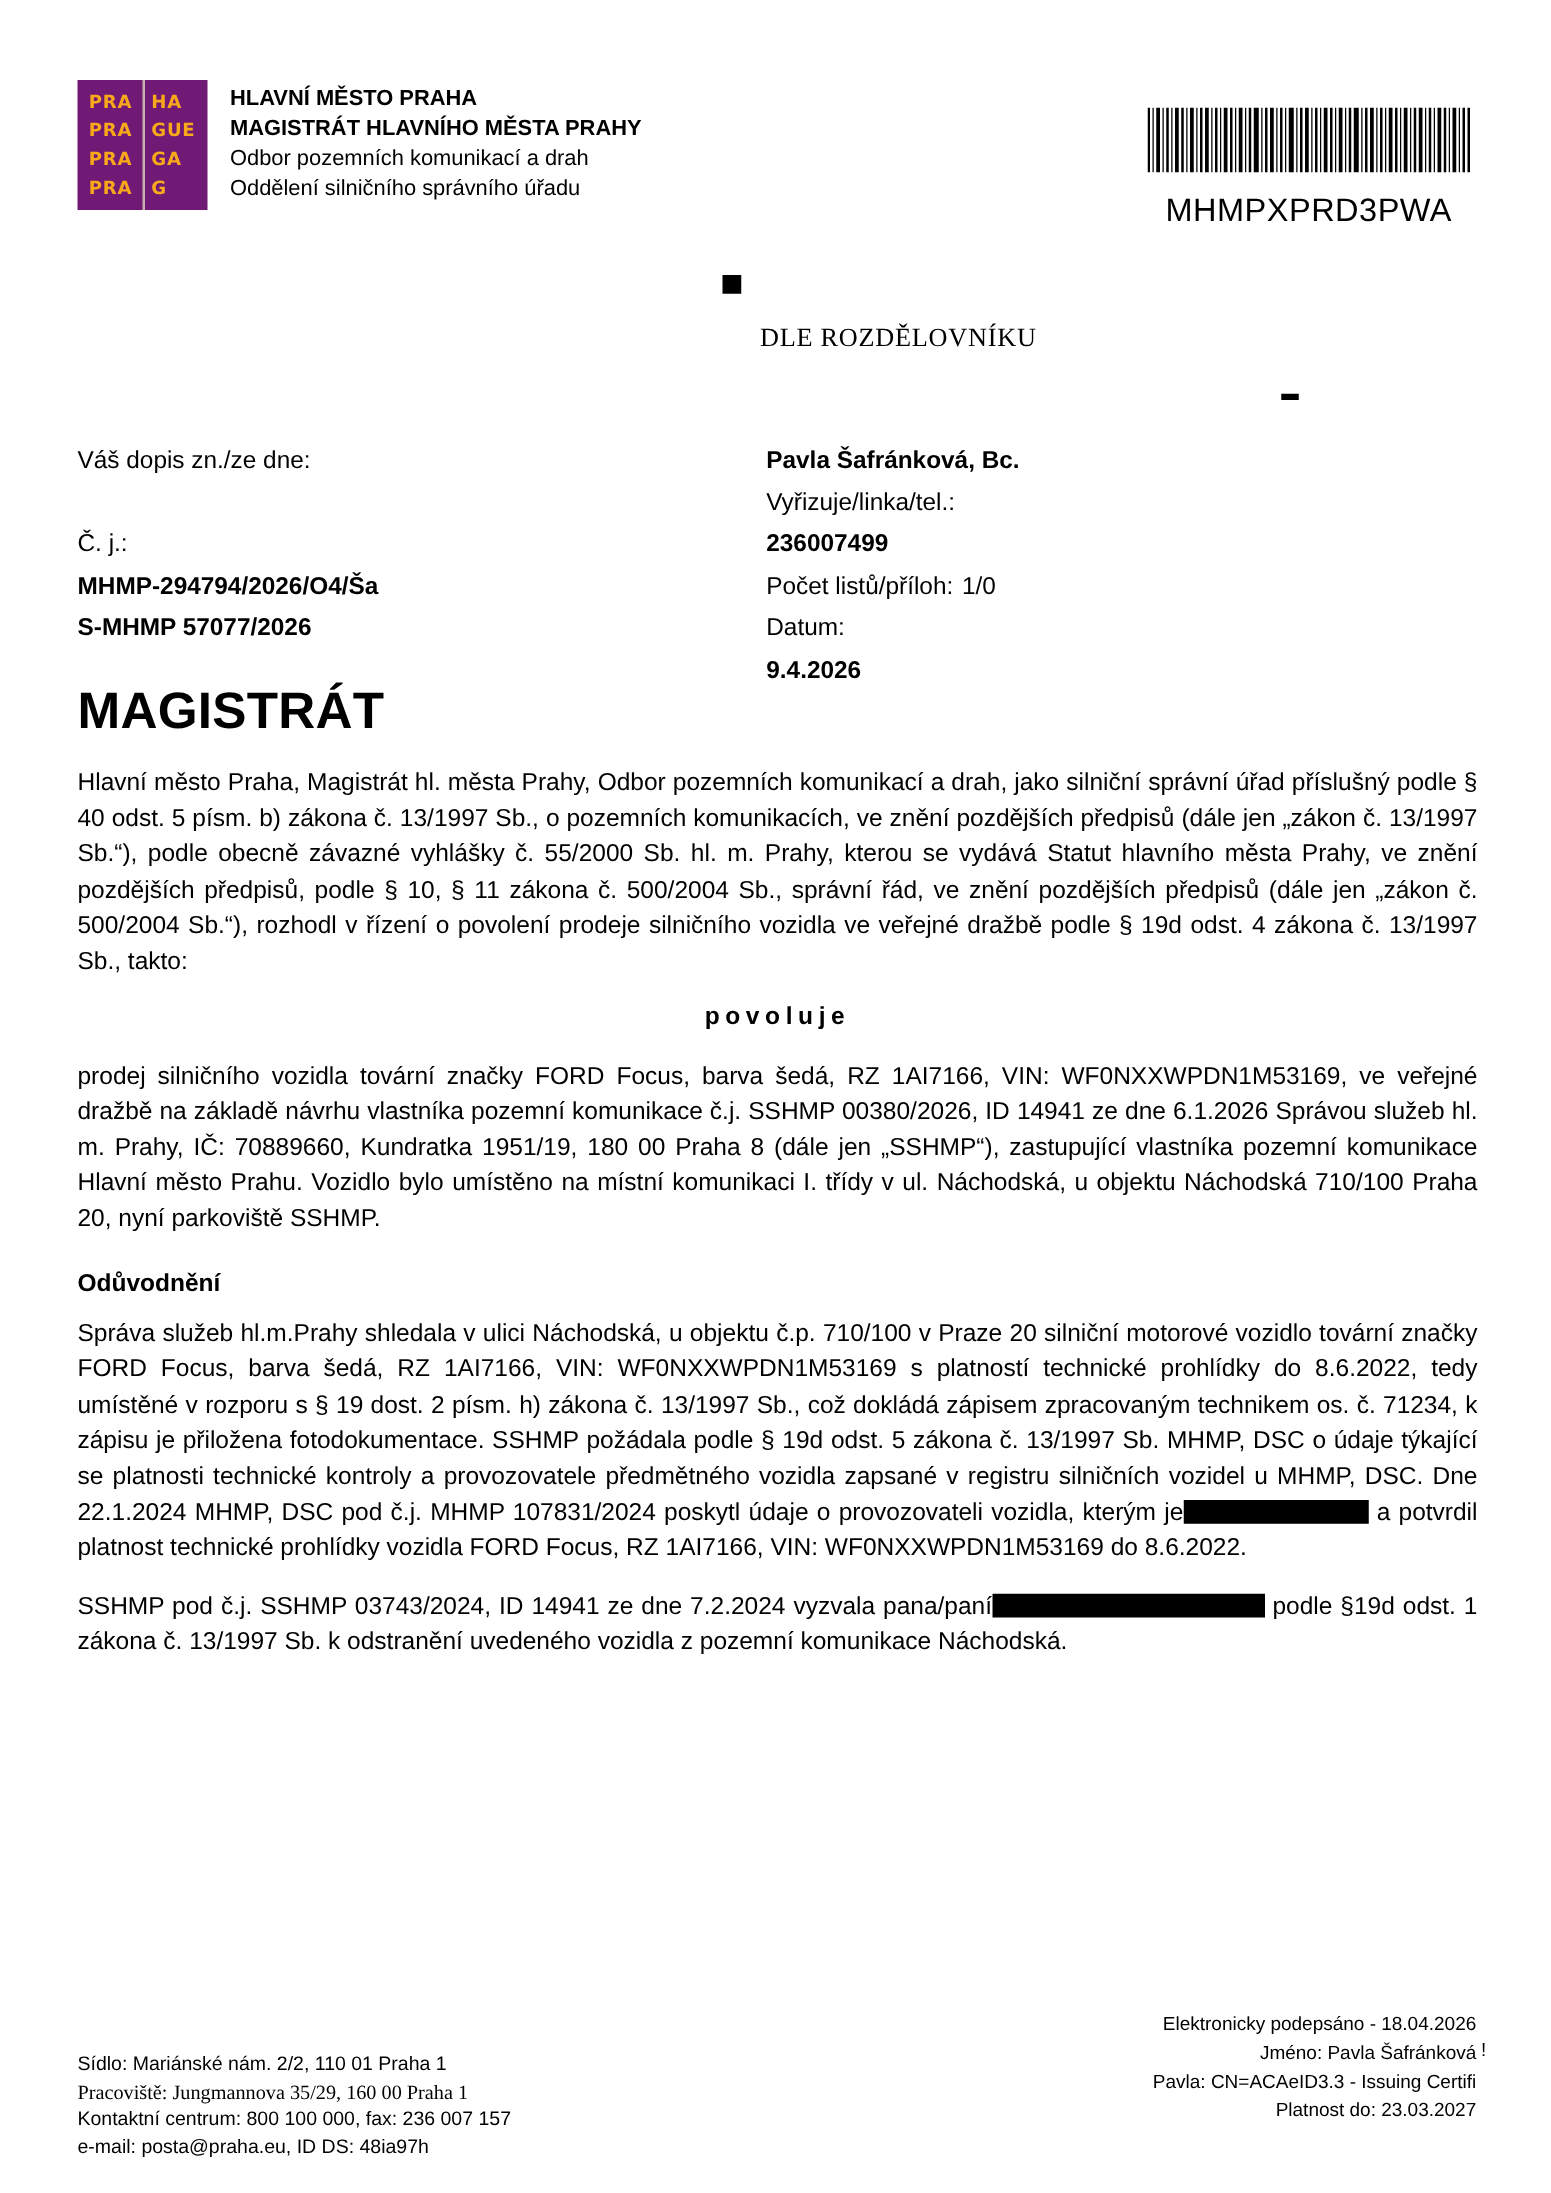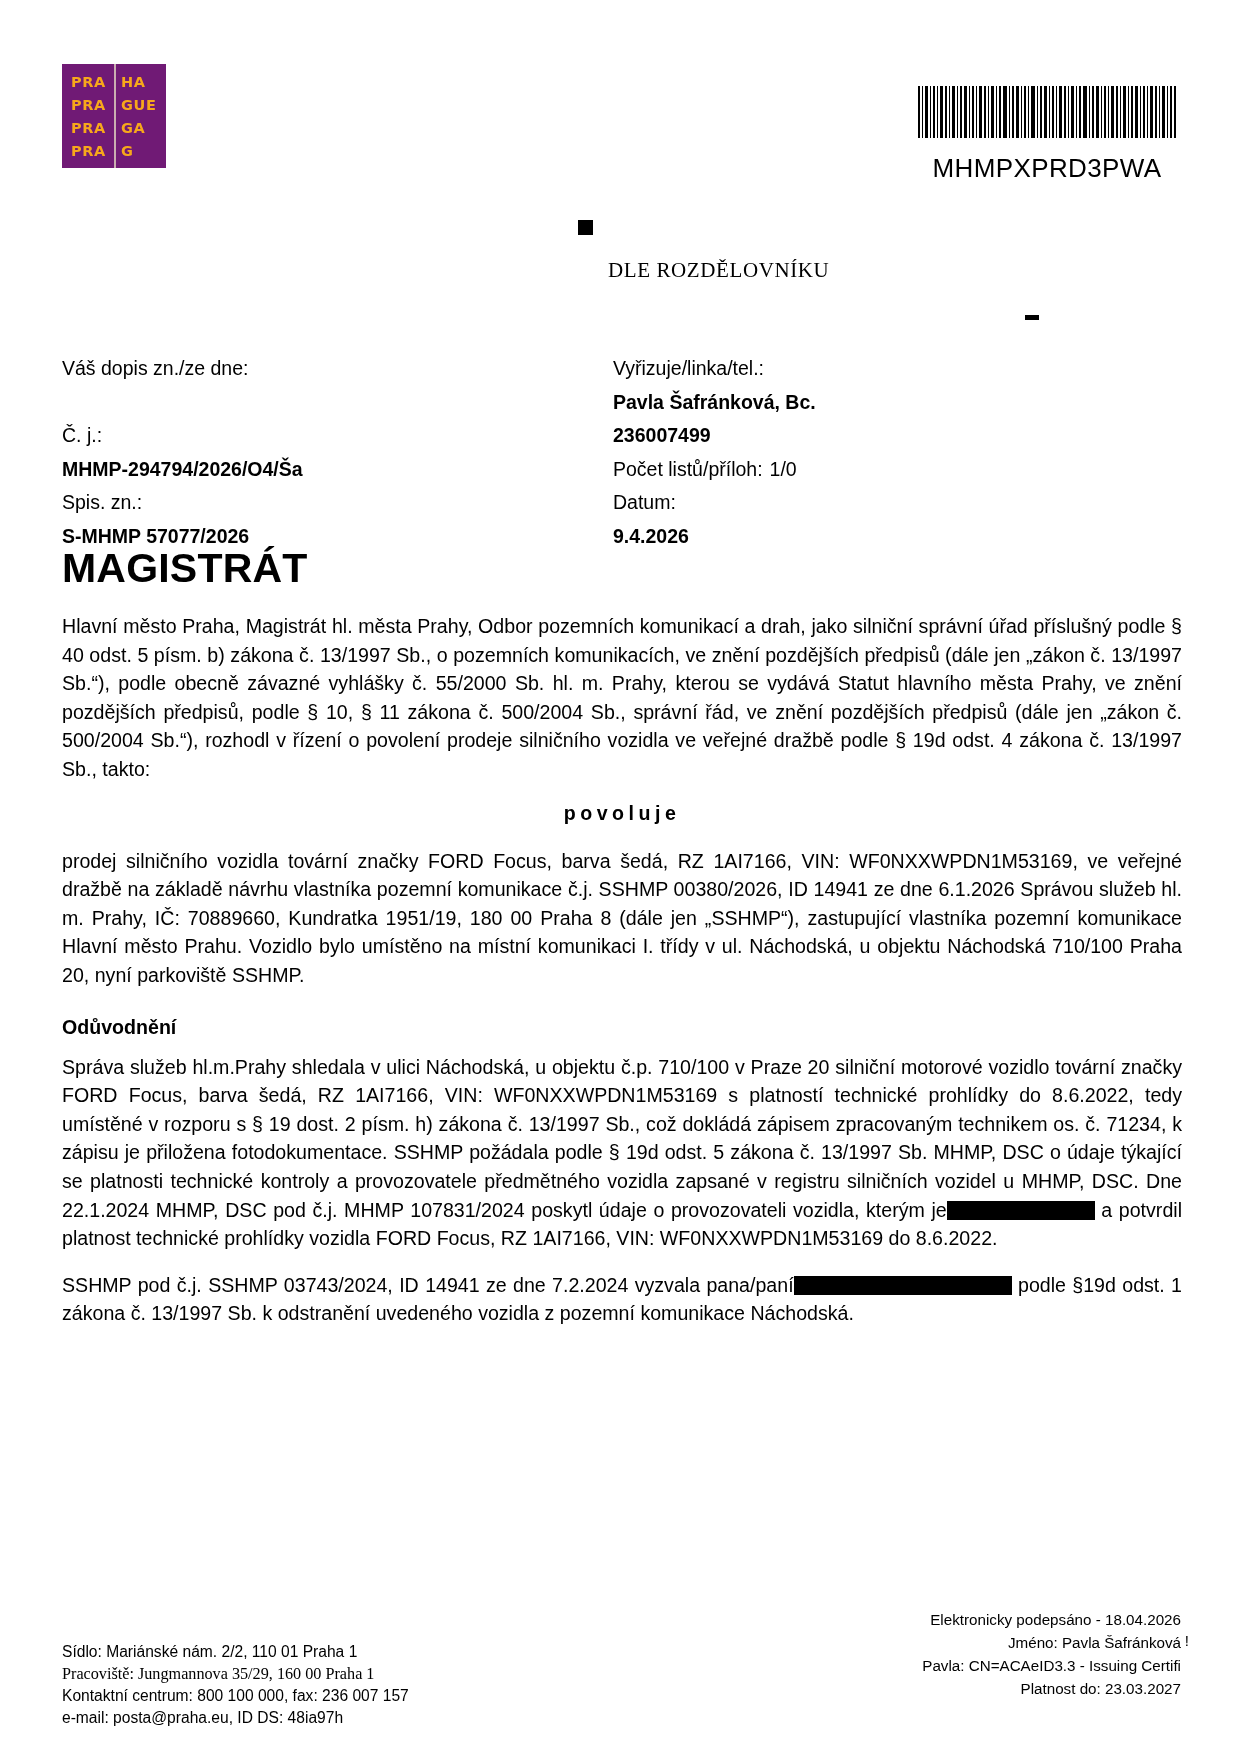--- a/index.html
+++ b/index.html
@@ -230,20 +230,26 @@
         <span class="logo-right">GA</span>
       </div>
       <div class="logo-row">
         <span class="logo-left">PRA</span>
         <span class="logo-right">G</span>
       </div>
     </div>
     <div class="logo-divider"></div>
   </div>
 
+  <div class="org-block">
+    <div class="org-line bold">HLAVNÍ MĚSTO PRAHA</div>
+    <div class="org-line bold">MAGISTRÁT HLAVNÍHO MĚSTA PRAHY</div>
+    <div class="org-line">Odbor pozemních komunikací a drah</div>
+    <div class="org-line">Oddělení silničního správního úřadu</div>
+  </div>
 
   <div class="barcode-wrap">
     <svg class="barcode" viewBox="0 0 258 52" preserveAspectRatio="none">
       <g fill="#000">
         <rect x="0" y="0" width="2" height="52"></rect>
           <rect x="4" y="0" width="1" height="52"></rect>
         <rect x="7" y="0" width="3" height="52"></rect>
           <rect x="12" y="0" width="1" height="52"></rect>
         <rect x="15" y="0" width="2" height="52"></rect>
           <rect x="19" y="0" width="1" height="52"></rect>
@@ -316,26 +322,25 @@
 <div class="mark-sq"></div>
 <div class="mark-dash"></div>
 <div class="recipient">DLE  ROZDĚLOVNÍKU</div>
 
 <div class="meta">
   <div class="meta-col-left">
     <div class="meta-line">Váš dopis zn./ze dne:</div>
     <div class="meta-line">&nbsp;</div>
     <div class="meta-line">Č. j.:</div>
     <div class="meta-line b">MHMP-294794/2026/O4/Ša</div>
-    <div class="meta-line">Spis. zn.:</div>
     <div class="meta-line b">S-MHMP 57077/2026</div>
   </div>
   <div class="meta-col-right">
+    <div class="meta-line b">Pavla Šafránková, Bc.</div>
     <div class="meta-line">Vyřizuje/linka/tel.:</div>
-    <div class="meta-line b">Pavla Šafránková, Bc.</div>
     <div class="meta-line b">236007499</div>
     <div class="meta-line"><span>Počet listů/příloh:</span><span class="sp"></span><span class="b">1/0</span></div>
     <div class="meta-line">Datum:</div>
     <div class="meta-line b">9.4.2026</div>
   </div>
 </div>
 
 <div class="doc-title">MAGISTRÁT</div>
 
 <div class="body-wrap">

